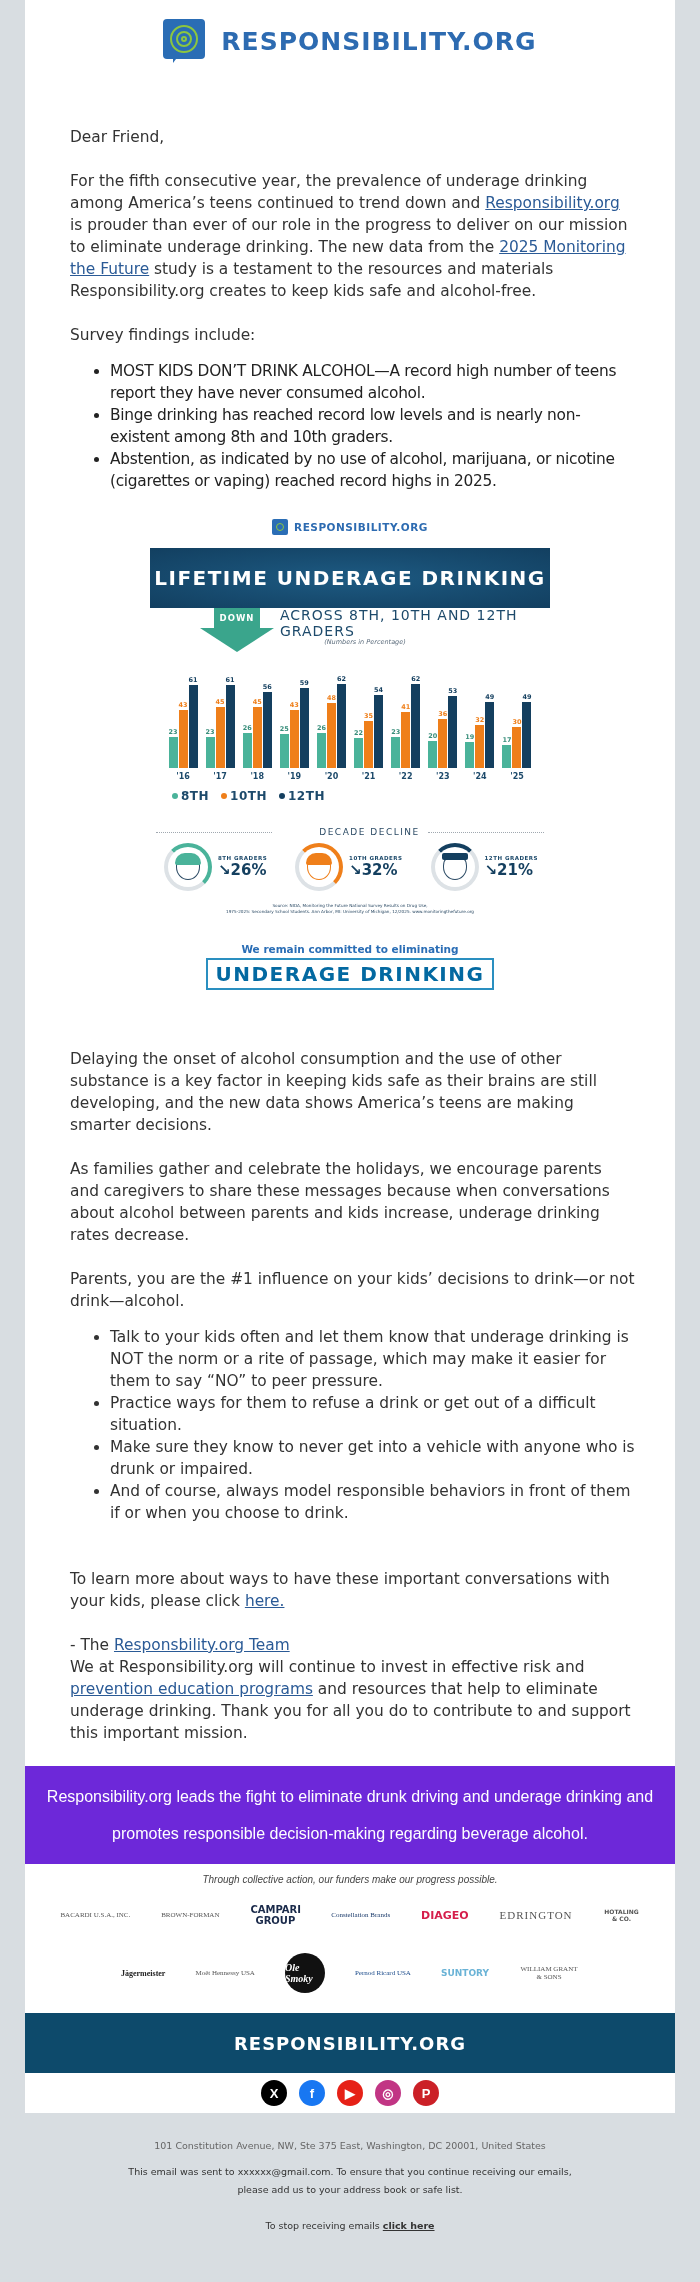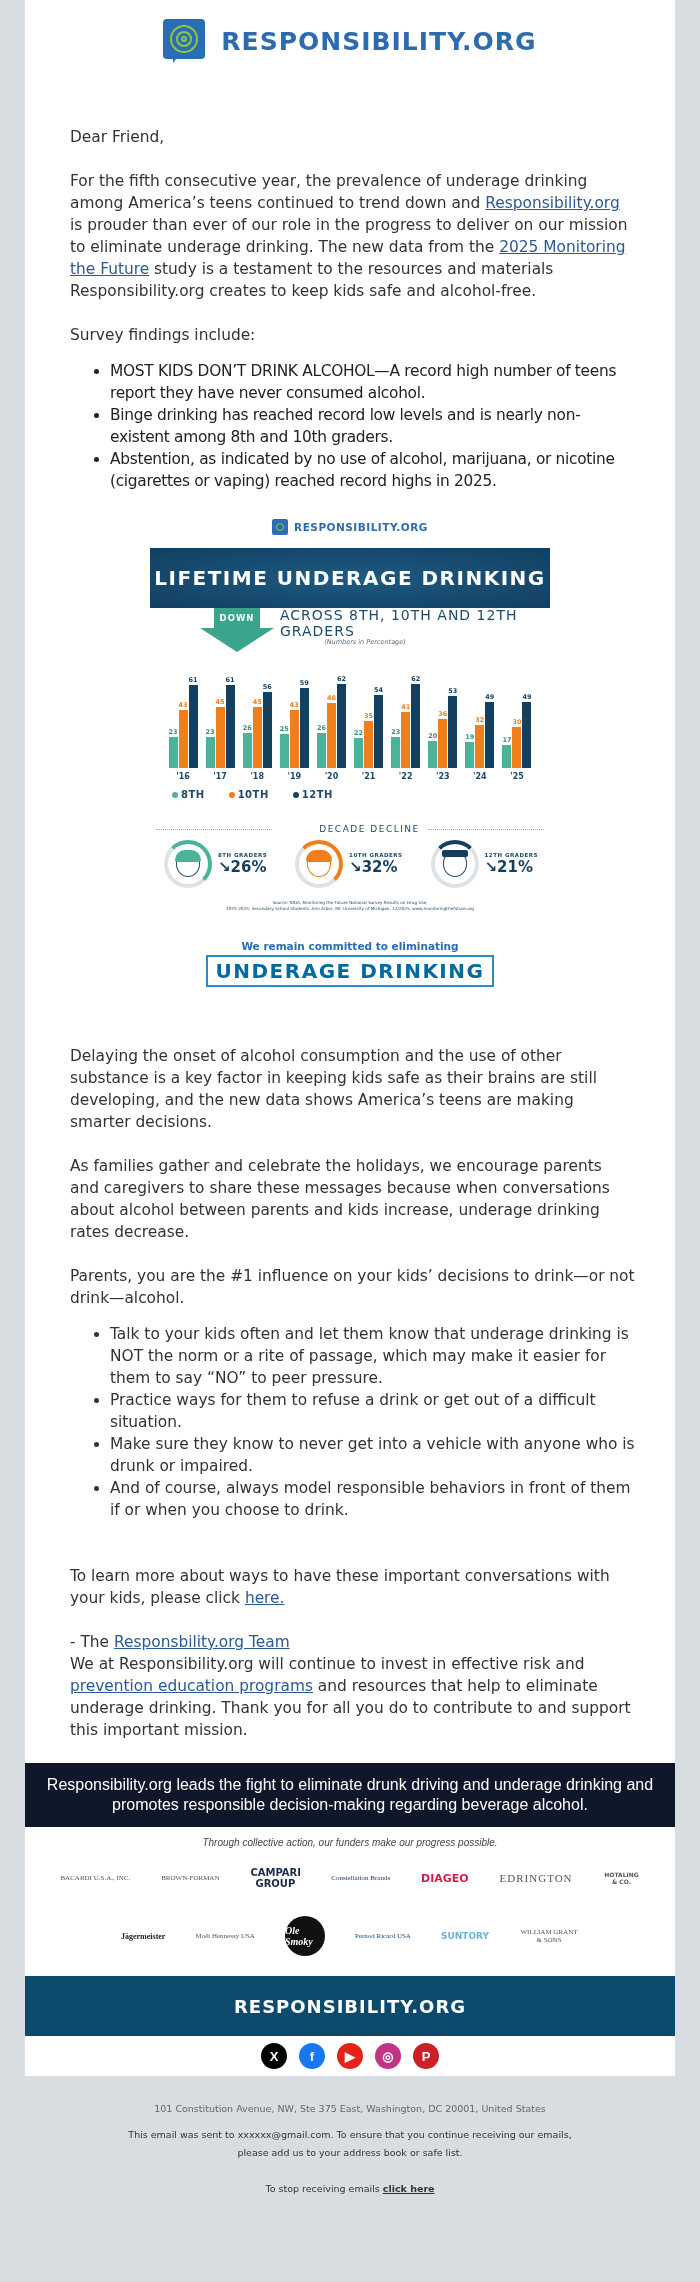--- a/index.html
+++ b/index.html
@@ -38,21 +38,21 @@
   .chart { position: relative; height: 100px; margin: 0 18px 0 18px; display: flex; justify-content: space-between; align-items: flex-end; }
   .group { display: flex; align-items: flex-end; gap: 0; position: relative; width: 30px; }
   .bar-wrap { width: 10px; display: flex; flex-direction: column; align-items: center; justify-content: flex-end; height: 100px; }
   .bar-wrap .v { font-size: 6.5px; font-weight: bold; line-height: 9px; }
   .bar-wrap .b { width: 9px; }
   .b8 { background: #4ab39a; } .v8 { color: #3a8f7c; }
   .b10 { background: #ef7f1a; } .v10 { color: #ef7f1a; }
   .b12 { background: #143f5f; } .v12 { color: #143f5f; }
   .years { display: flex; justify-content: space-between; margin: 4px 18px 0 18px; }
   .years span { width: 30px; text-align: center; font-size: 8px; font-weight: bold; color: #1d4a6b; }
-  .legend { display: flex; gap: 24px; margin: 8px 0 0 22px; font-size: 10px; font-weight: bold; color: #1d4a6b; letter-spacing: .5px; }
+  .legend { display: flex; gap: 12px; margin: 8px 0 0 22px; font-size: 12px; font-weight: bold; color: #1d4a6b; letter-spacing: .5px; }
   .legend .it { display: flex; align-items: center; gap: 3px; }
   .legend .dot { width: 6px; height: 6px; border-radius: 50%; display: inline-block; }
 
   .decade { margin-top: 24px; display: flex; align-items: center; gap: 8px; padding: 0 6px; }
   .decade .line { flex: 1; border-top: 1px dotted #a0a8b0; }
   .decade .t { font-size: 9px; color: #2b4a64; letter-spacing: 1.5px; padding-left: 39px; }
   .declines { display: flex; justify-content: space-between; margin: 6px 12px 0 14px; gap: 12px; }
   .dec { display: flex; align-items: center; gap: 6px; }
   .circ { width: 48px; height: 48px; border-radius: 50%; border: 4px solid #dde2e6; position: relative; display: flex; align-items: center; justify-content: center; }
   .circ .face { width: 24px; height: 26px; border-radius: 45% 45% 50% 50%; border: 1.5px solid #2b4a64; position: relative; }
@@ -62,21 +62,21 @@
   .source { text-align: center; font-size: 4.2px; color: #2b4a64; margin-top: 12px; line-height: 6px; }
 
   .commit { text-align: center; margin-top: 28px; }
   .commit .t { font-size: 10.5px; font-weight: bold; color: #2a6db5; }
   .commit .box { display: inline-block; margin-top: 3px; border: 2px solid #2a8fc0; padding: 2px 8px; font-weight: bold; font-size: 20px; color: #0369a1; letter-spacing: 1.5px; }
 
   .content2 { padding: 50px 40px 0 45px; font-size: 15.4px; line-height: 22px; color: #333; }
   .content2 p { margin-bottom: 22px; }
   .content2 ul { margin: 0 0 22px 40px; list-style: disc; }
 
-  .mission { margin-top: 22px; background: #0f172a; color: #fff; text-align: center; font-family: "Liberation Sans", sans-serif; font-size: 16px; line-height: 20px; padding: 12px 20px; }
+  .mission { margin-top: 22px; background: #6d28d9; color: #fff; text-align: center; font-family: "Liberation Sans", sans-serif; font-size: 16px; line-height: 37px; padding: 12px 20px; }
   .funders { padding: 10px 20px 16px 20px; }
   .funders .cap { text-align: center; font-family: "Liberation Sans", sans-serif; font-style: italic; font-size: 10px; color: #444; }
   .logos { display: flex; justify-content: space-around; align-items: center; margin-top: 10px; height: 40px; }
   .logos2 { display: flex; justify-content: center; gap: 30px; align-items: center; margin-top: 14px; height: 48px; }
   .flogo { font-size: 7px; color: #555; text-align: center; font-family: "Liberation Serif", serif; }
   .campari { font-family: "DejaVu Sans", sans-serif; font-weight: bold; font-size: 10px; color: #1a2a4a; line-height: 11px; }
   .diageo { font-family: "DejaVu Sans", sans-serif; font-weight: bold; font-size: 11px; color: #d51e4b; }
   .edrington { font-family: "Liberation Serif", serif; font-size: 11px; color: #555; letter-spacing: 1px; }
   .suntory { font-family: "DejaVu Sans", sans-serif; font-weight: bold; font-size: 9px; color: #6ab3d6; }
   .smoky { width: 40px; height: 40px; border-radius: 50%; background: #111; color: #fff; font-style: italic; font-weight: bold; font-size: 10px; display: flex; align-items: center; justify-content: center; font-family: "Liberation Serif", serif; }

